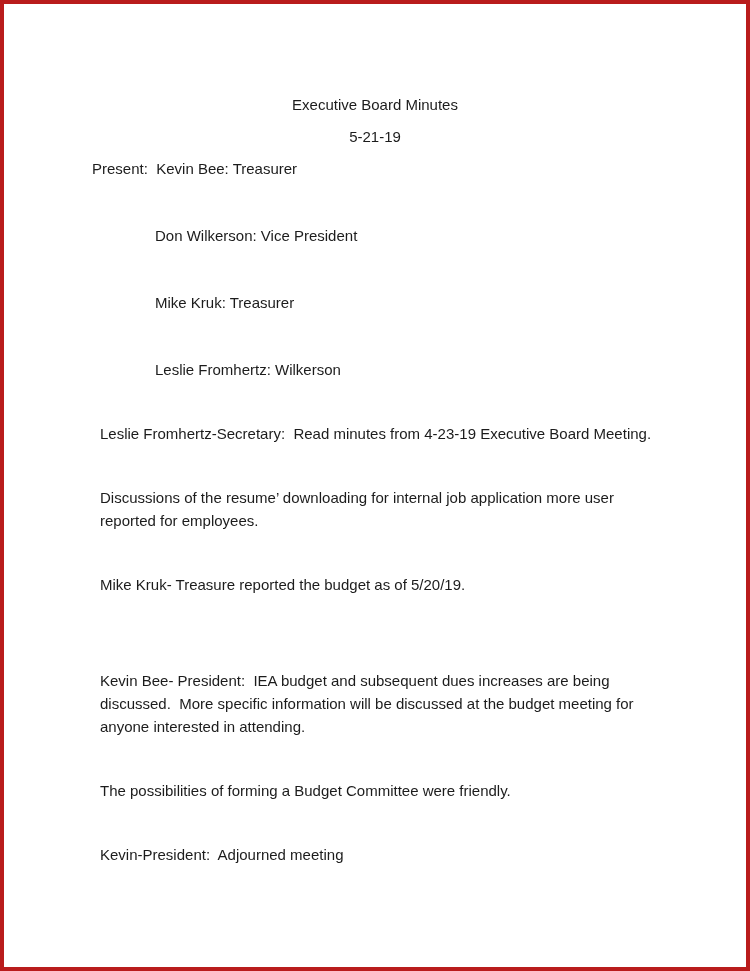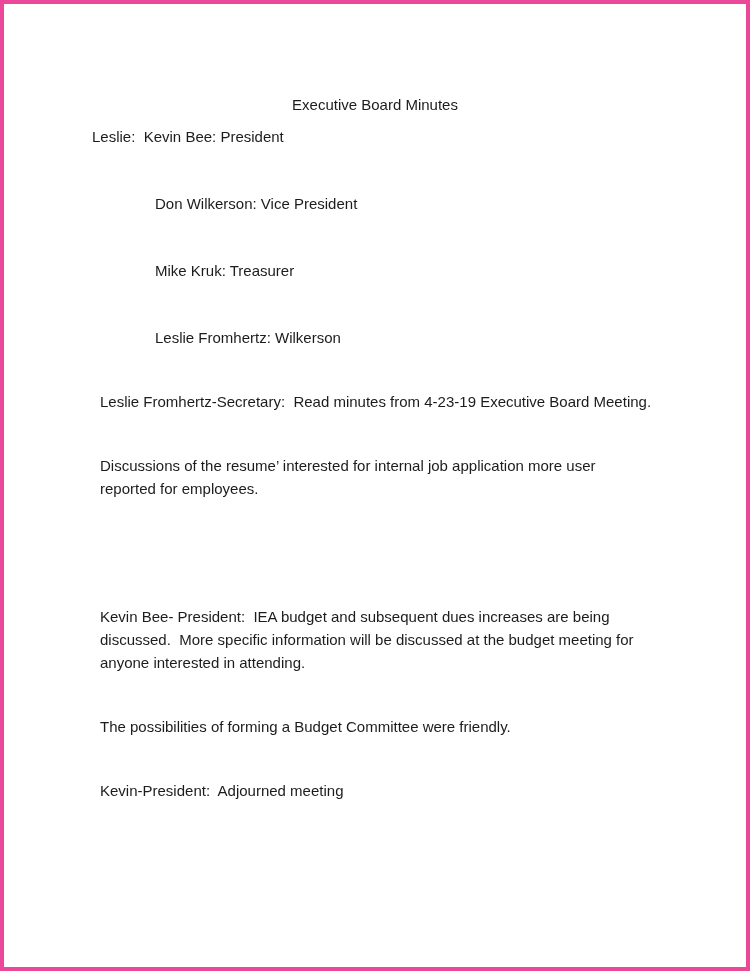--- a/index.html
+++ b/index.html
@@ -7,21 +7,21 @@
     margin: 0;
     padding: 0;
     background: #ffffff;
     font-family: "Liberation Sans", sans-serif;
   }
   .page {
     position: relative;
     width: 750px;
     height: 971px;
     background: #ffffff;
-    border: 4px solid #ec4899;
+    border: 4px solid #b91c1c;
     padding: 89px 0 0 88px;
     overflow: hidden;
     color: #1c1c1c;
     font-size: 15px;
   }
   .line {
     margin: 0 0 9px 0;
     line-height: 23px;
     white-space: pre;
   }
@@ -34,41 +34,45 @@
     text-align: center;
   }
   .indent { padding-left: 63px; margin-top: 44px; }
 </style>
 </head>
 <body>
 
 <div class="page">
 
   <p class="line center">Executive Board Minutes</p>
+  <p class="line center">5-21-19</p>
 
-  <p class="line">Leslie:  Kevin Bee: President</p>
+  <p class="line">Present:  Kevin Bee: Treasurer</p>
   <p class="line indent">Don Wilkerson: Vice President</p>
   <p class="line indent">Mike Kruk: Treasurer</p>
   <p class="line indent">Leslie Fromhertz: Wilkerson</p>
 
   <div class="blank"></div>
 
   <div class="para">
     <p class="line">Leslie Fromhertz-Secretary:  Read minutes from 4-23-19 Executive Board Meeting.</p>
   </div>
 
   <div class="blank"></div>
 
   <div class="para">
-    <p class="line">Discussions of the resume’ interested for internal job application more user</p>
+    <p class="line">Discussions of the resume’ downloading for internal job application more user</p>
     <p class="line">reported for employees.</p>
   </div>
 
   <div class="blank"></div>
 
+  <div class="para">
+    <p class="line">Mike Kruk- Treasure reported the budget as of 5/20/19.</p>
+  </div>
 
   <div class="blank"></div>
 
 
   <div class="blank"></div>
 
   <div class="para">
     <p class="line">Kevin Bee- President:  IEA budget and subsequent dues increases are being</p>
     <p class="line">discussed.  More specific information will be discussed at the budget meeting for</p>
     <p class="line">anyone interested in attending.</p>

